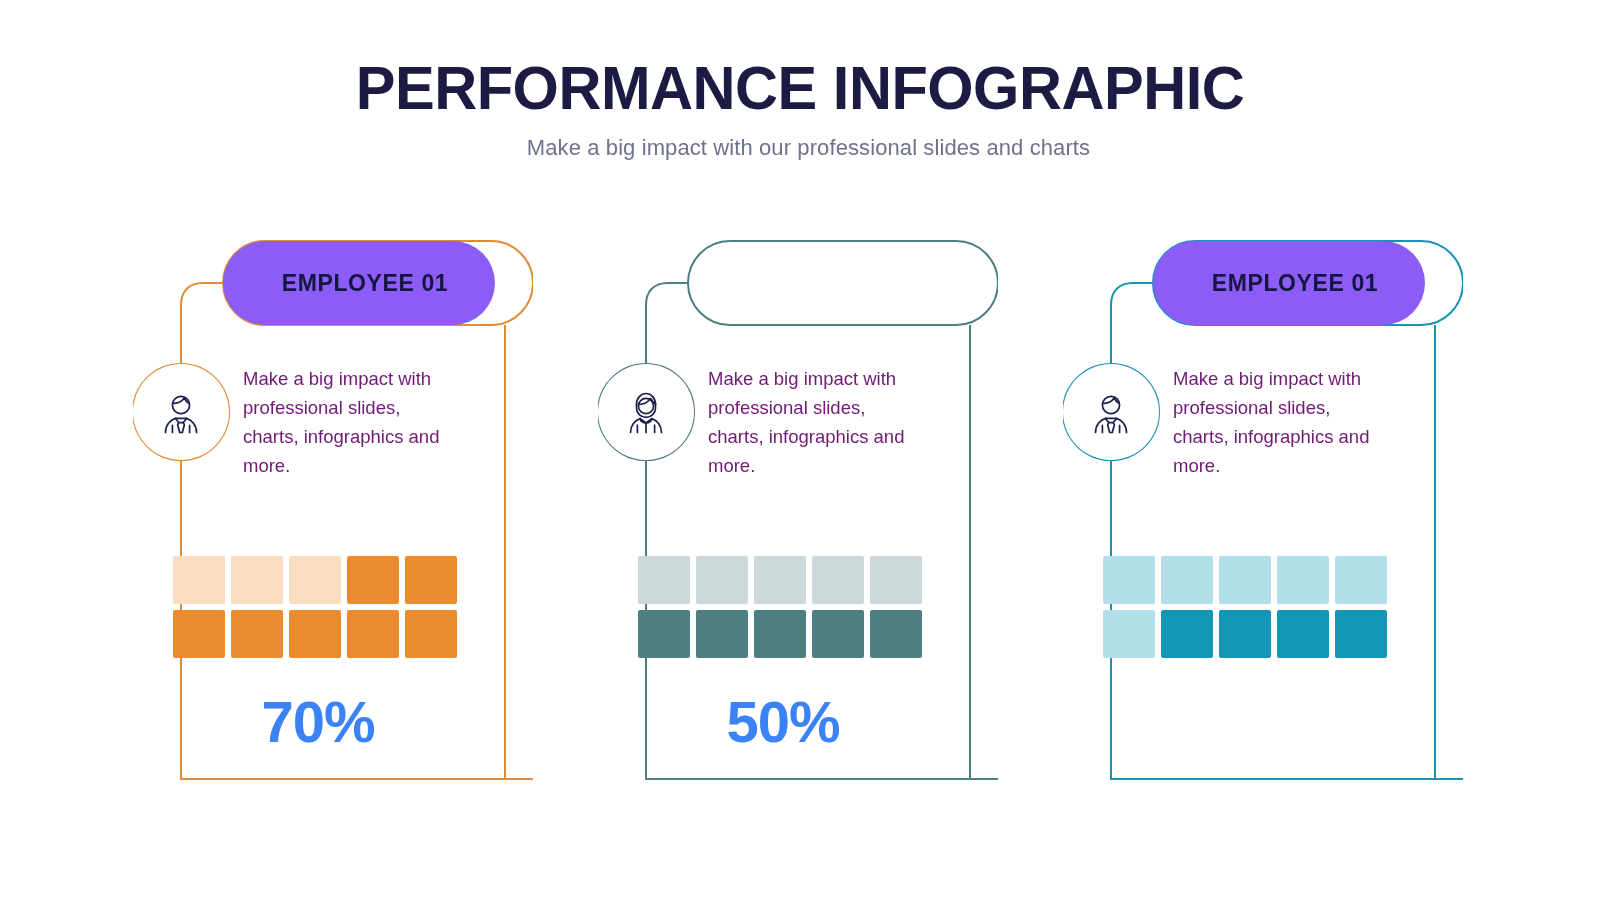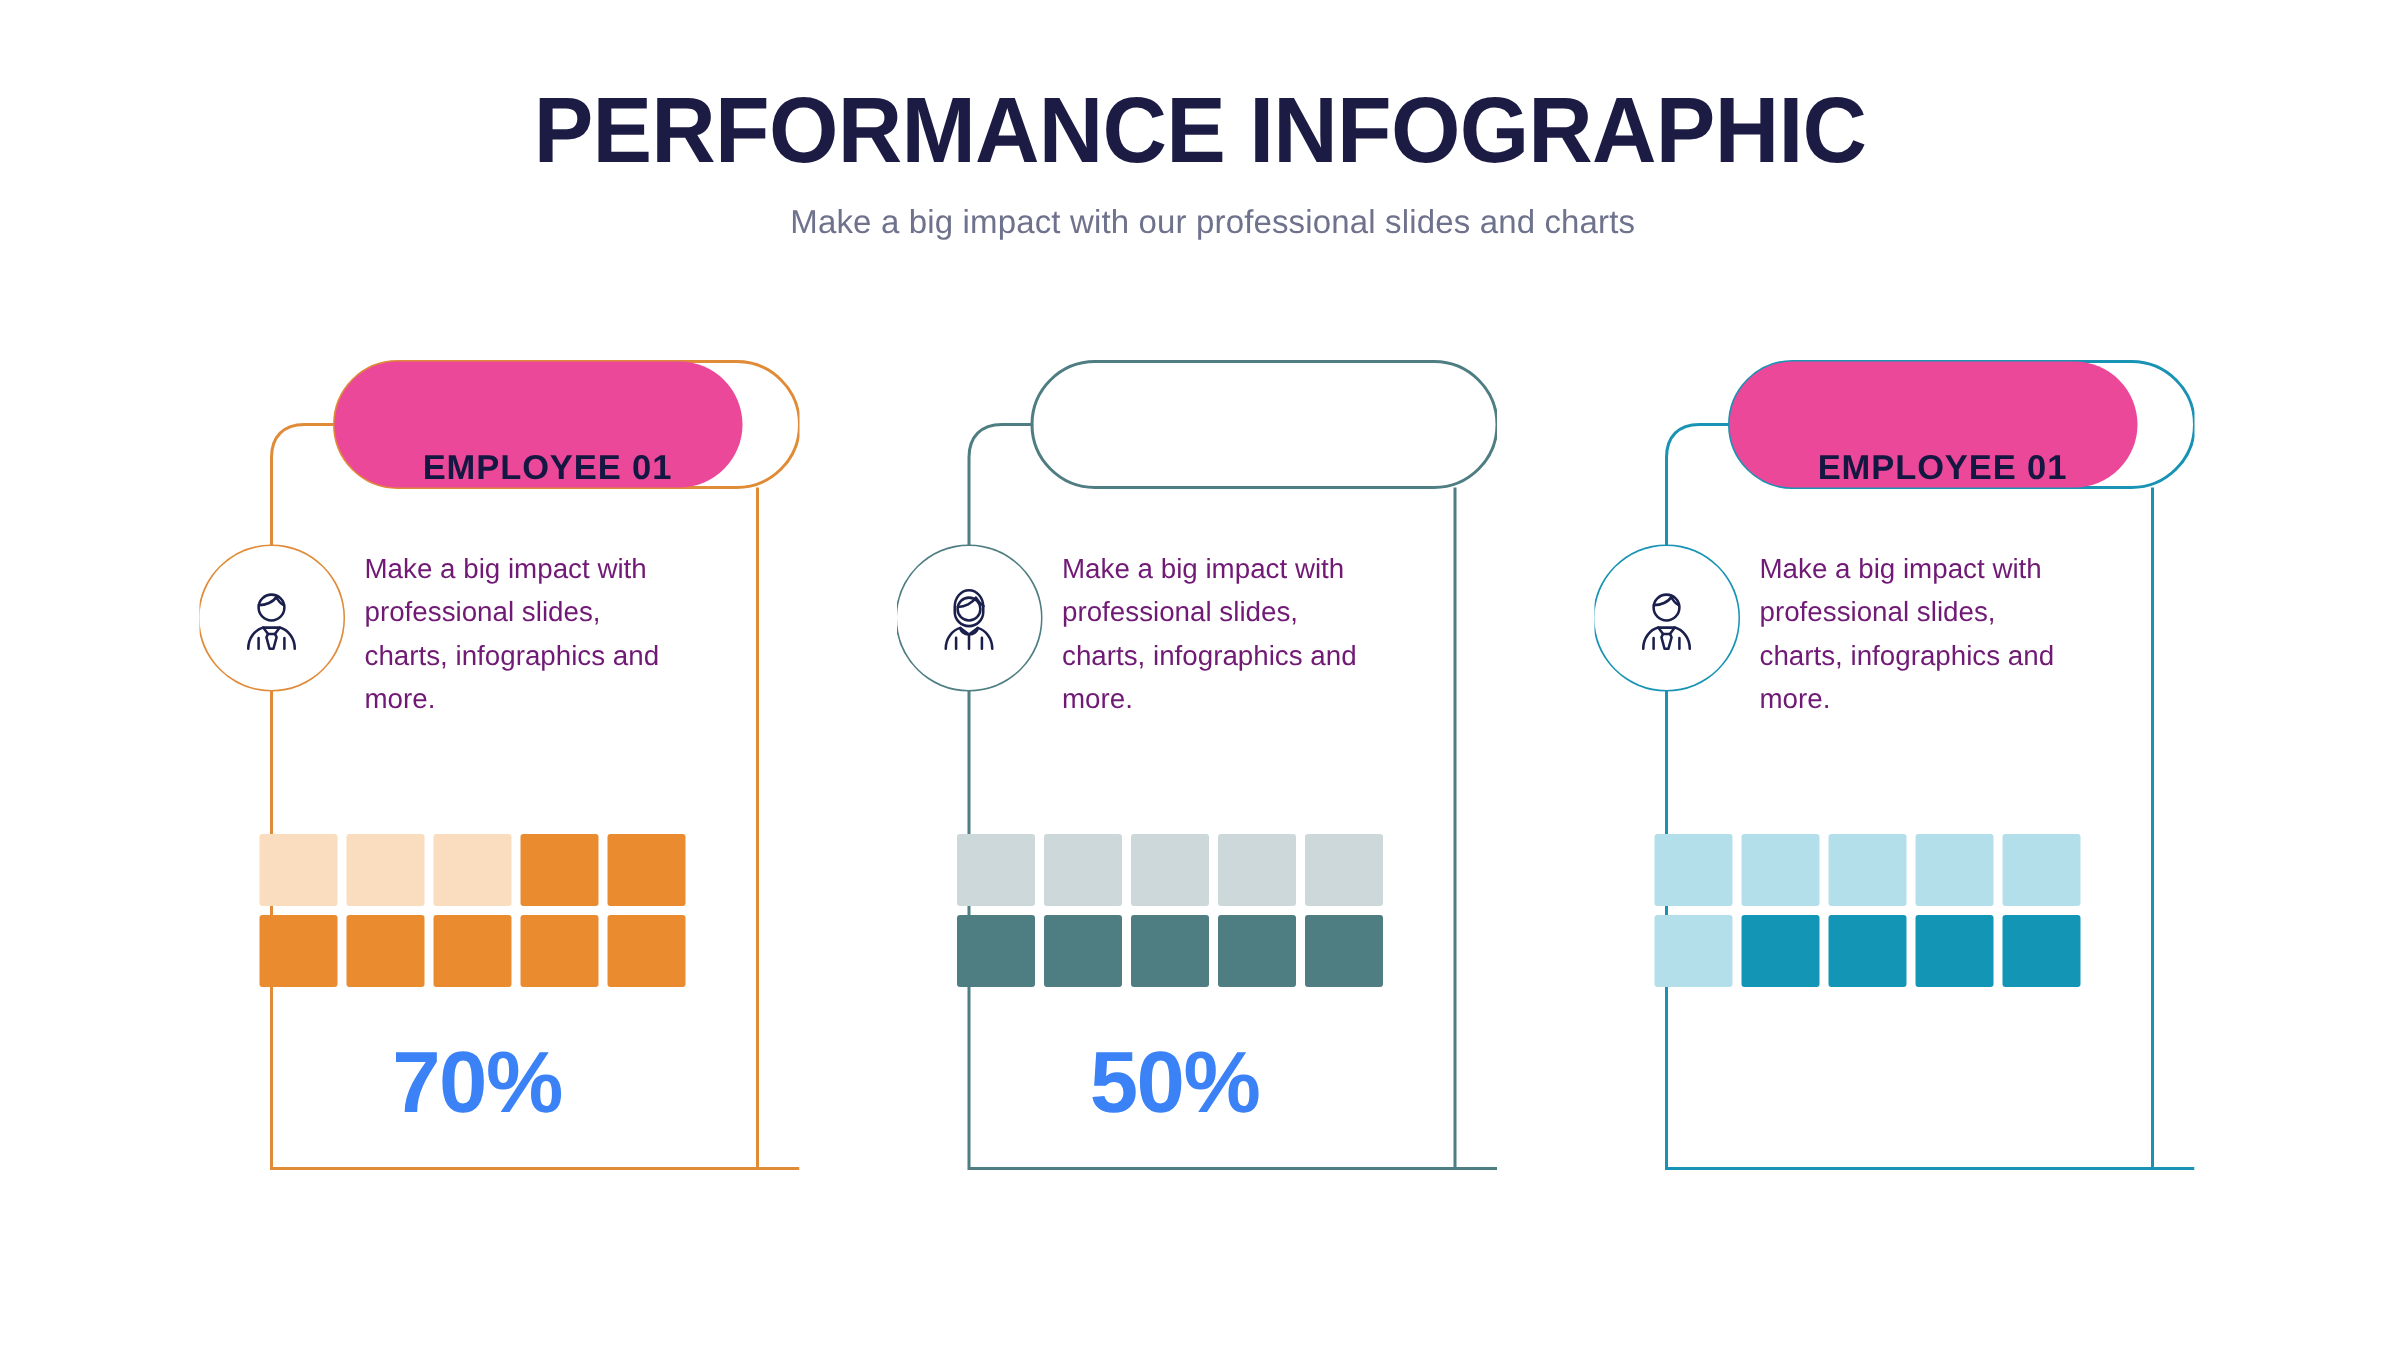--- a/index.html
+++ b/index.html
@@ -69,24 +69,24 @@
   }
 
   
   .pill {
     position: absolute;
     top: 5px;
     left: 90px;
     width: 272px;
     height: 84px;
     border-radius: 42px;
-    background: #ec4899;
+    background: #8b5cf6;
     box-sizing: border-box;
     display: flex;
-    align-items: flex-end;
+    align-items: center;
     justify-content: center;
   }
   .pill-label {
     font-size: 23px;
     font-weight: 700;
     letter-spacing: 0.6px;
     color: #141741;
     white-space: nowrap;
     transform: translateX(6px);
   }

